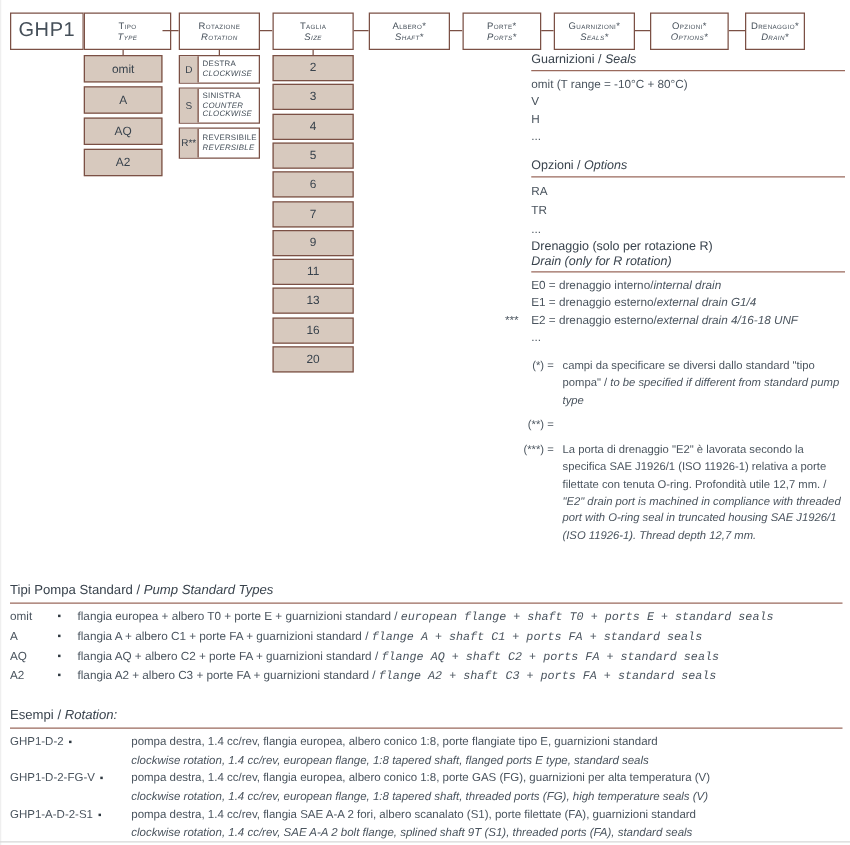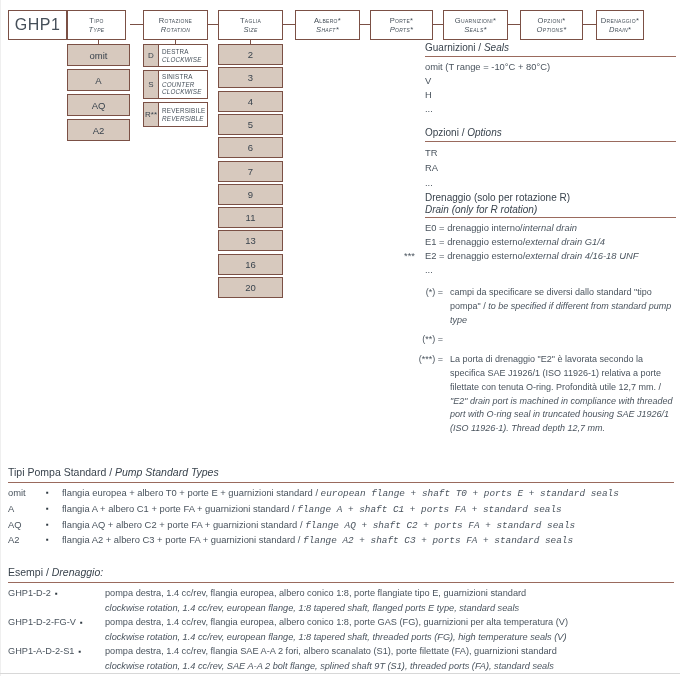--- a/index.html
+++ b/index.html
@@ -63,21 +63,21 @@
   .ex-en{font-style:italic;}
 </style>
 </head>
 <body>
 
 <div class="left-line"></div>
 
 <div class="hbox root-box" style="left:8px;width:59px;">
   <span class="l1">GHP1</span>
 </div>
-<div class="hbox" style="left:67px;width:59px;text-align:center;">
+<div class="hbox" style="left:67px;width:70px;text-align:center;">
   <span class="l1">Tipo</span>
   <span class="l2">Type</span>
 </div>
 <div class="hdash" style="left:130px;width:13px;"></div>
 <div class="hbox" style="left:143px;width:65px;">
   <span class="l1">Rotazione</span>
   <span class="l2">Rotation</span>
 </div>
 <div class="hdash" style="left:208px;width:10px;"></div>
 <div class="hbox" style="left:218px;width:65px;">
@@ -194,22 +194,22 @@
   <div class="rline">H</div>
   <div class="rline">...</div>
 </div>
 
 <div class="rsec" style="top:127px;">
   <div class="rsec-title">
     <span>Opzioni /</span>
     <span class="t-en">Options</span>
   </div>
   <div class="rule"></div>
+  <div class="rline" style="line-height:15px;">RA</div>
   <div class="rline" style="line-height:15px;">TR</div>
-  <div class="rline" style="line-height:15px;">RA</div>
   <div class="rline" style="line-height:15px;">...</div>
 </div>
 
 <div class="rsec" style="top:192px;">
   <div class="rsec-title" style="margin-bottom:1px;">
     <span>Drenaggio (solo per rotazione R)</span><br>
     <span class="t-en">Drain (only for R rotation)</span>
   </div>
   <div class="rule"></div>
   <div class="rline">
@@ -283,21 +283,21 @@
     <div class="brow-text">
       <span>flangia A2 + albero C3 + porte FA + guarnizioni standard /</span>
       <span class="en">flange A2 + shaft C3 + ports FA + standard seals</span>
     </div>
   </div>
 </div>
 
 <div class="bsec" style="top:566px;">
   <div class="bsec-title">
     <span>Esempi /</span>
-    <span class="t-en">Drenaggio:</span>
+    <span class="t-en">Rotation:</span>
   </div>
   <div class="rule"></div>
   <div class="ex-row">
     <div class="ex-left">
       <span>GHP1-D-2</span><span class="ex-bullet">▪</span>
     </div>
     <div class="ex-text">
       <div>pompa destra, 1.4 cc/rev, flangia europea, albero conico 1:8, porte flangiate tipo E, guarnizioni standard</div>
       <div class="ex-en">clockwise rotation, 1.4 cc/rev, european flange, 1:8 tapered shaft, flanged ports E type, standard seals</div>
     </div>

